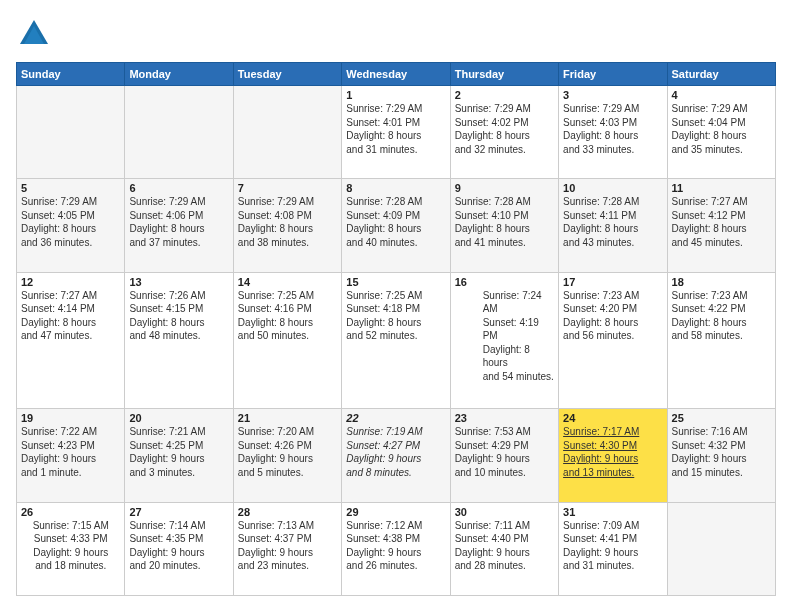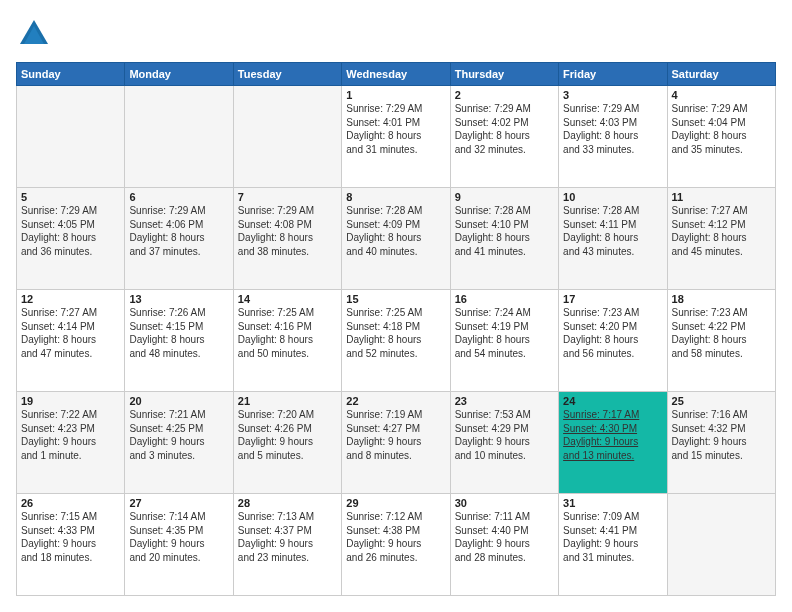--- a/index.html
+++ b/index.html
@@ -248,21 +248,21 @@
           </td>
           <td>
             <span class="day-number">15</span>
             <div class="day-info" style="white-space: pre-line;">Sunrise: 7:25 AM
 Sunset: 4:18 PM
 Daylight: 8 hours
 and 52 minutes.</div>
           </td>
           <td>
             <span class="day-number">16</span>
-            <div class="day-info" style="white-space: pre-line;">Sunrise: 7:24 AM
+            <div class="day-info" style="white-space: pre-line; margin-left: 28px;">Sunrise: 7:24 AM
 Sunset: 4:19 PM
 Daylight: 8 hours
 and 54 minutes.</div>
           </td>
           <td>
             <span class="day-number">17</span>
             <div class="day-info" style="white-space: pre-line;">Sunrise: 7:23 AM
 Sunset: 4:20 PM
 Daylight: 8 hours
 and 56 minutes.</div>
@@ -290,53 +290,53 @@
 Daylight: 9 hours
 and 3 minutes.</div>
           </td>
           <td style="background: rgb(245, 245, 245);">
             <span class="day-number">21</span>
             <div class="day-info" style="white-space: pre-line;">Sunrise: 7:20 AM
 Sunset: 4:26 PM
 Daylight: 9 hours
 and 5 minutes.</div>
           </td>
-          <td style="background: rgb(245, 245, 245);">
+          <td style="background: rgb(245, 245, 245); font-style: italic;">
             <span class="day-number">22</span>
             <div class="day-info" style="white-space: pre-line;">Sunrise: 7:19 AM
 Sunset: 4:27 PM
 Daylight: 9 hours
 and 8 minutes.</div>
           </td>
           <td style="background: rgb(245, 245, 245); margin-top: 12px;">
             <span class="day-number">23</span>
             <div class="day-info" style="white-space: pre-line;">Sunrise: 7:53 AM
 Sunset: 4:29 PM
 Daylight: 9 hours
 and 10 minutes.</div>
           </td>
-          <td style="background: #14b8a6;">
+          <td style="background: #fde047;">
             <span class="day-number">24</span>
             <div class="day-info" style="white-space: pre-line; text-decoration: underline;">Sunrise: 7:17 AM
 Sunset: 4:30 PM
 Daylight: 9 hours
 and 13 minutes.</div>
           </td>
           <td style="background: rgb(245, 245, 245);">
             <span class="day-number">25</span>
             <div class="day-info" style="white-space: pre-line;">Sunrise: 7:16 AM
 Sunset: 4:32 PM
 Daylight: 9 hours
 and 15 minutes.</div>
           </td>
         </tr>
         <tr>
           <td>
             <span class="day-number">26</span>
-            <div class="day-info" style="white-space: pre-line;">Sunrise: 7:15 AM
+            <div class="day-info" style="white-space: pre-line; text-align: center;">Sunrise: 7:15 AM
 Sunset: 4:33 PM
 Daylight: 9 hours
 and 18 minutes.</div>
           </td>
           <td>
             <span class="day-number">27</span>
             <div class="day-info" style="white-space: pre-line;">Sunrise: 7:14 AM
 Sunset: 4:35 PM
 Daylight: 9 hours
 and 20 minutes.</div>

